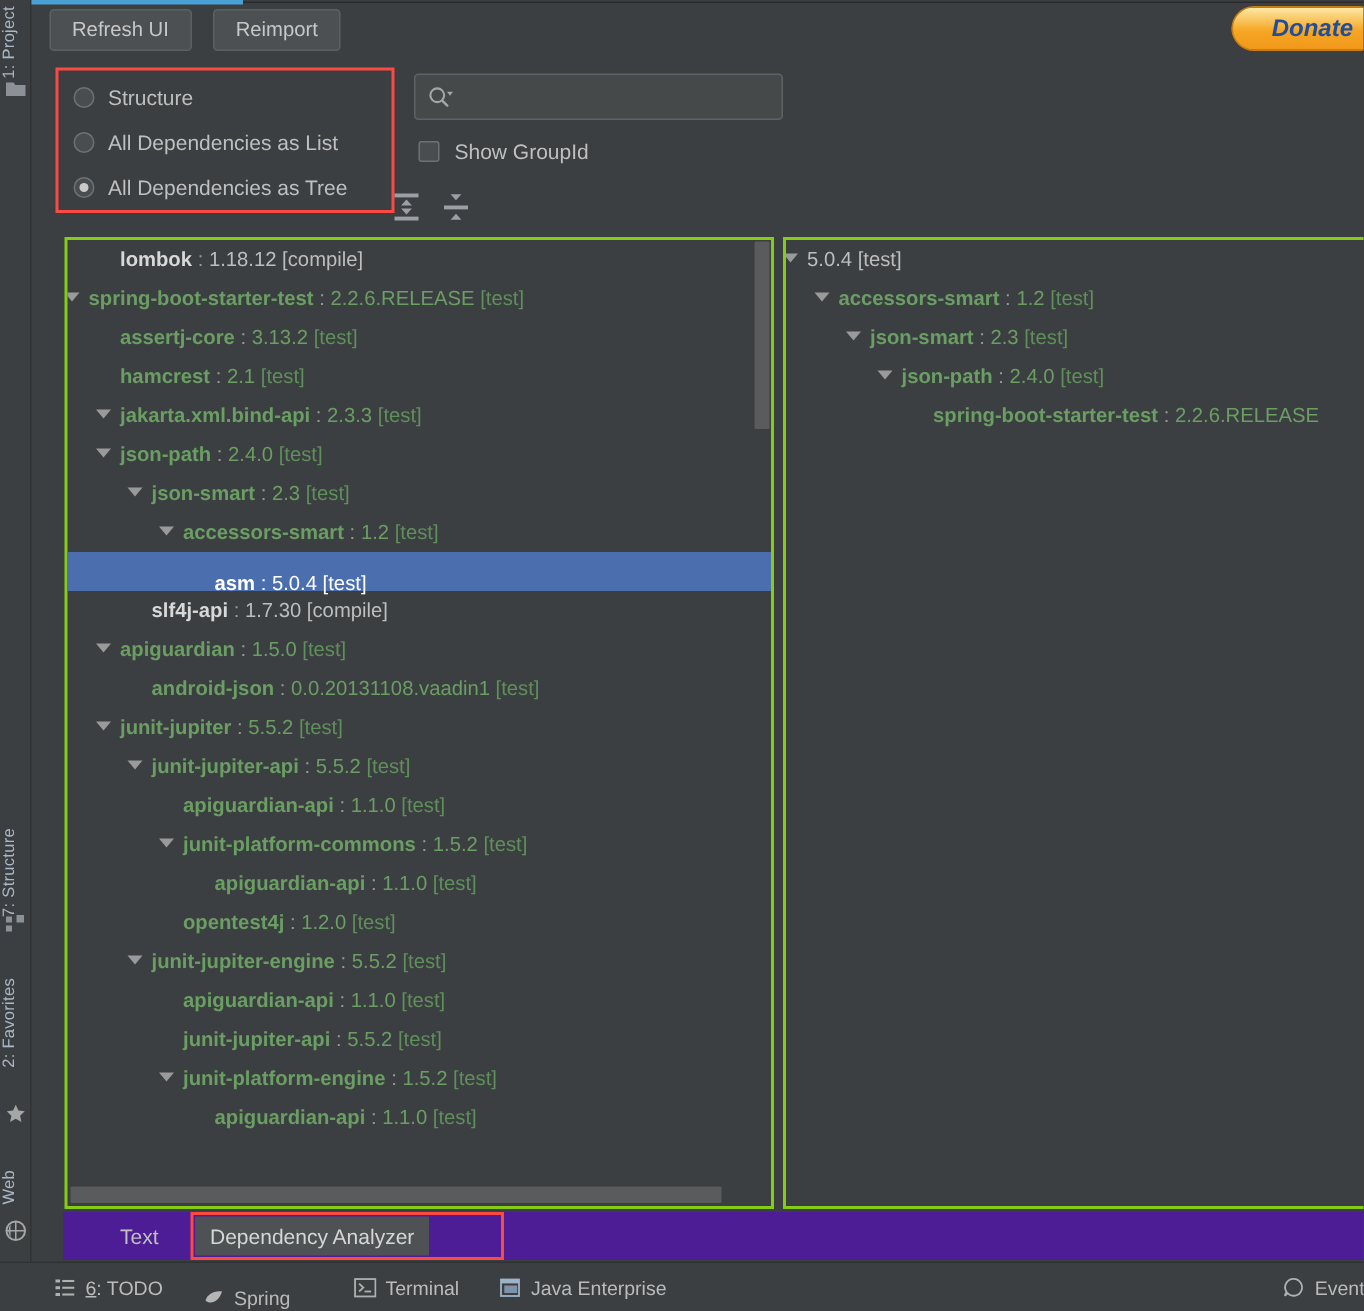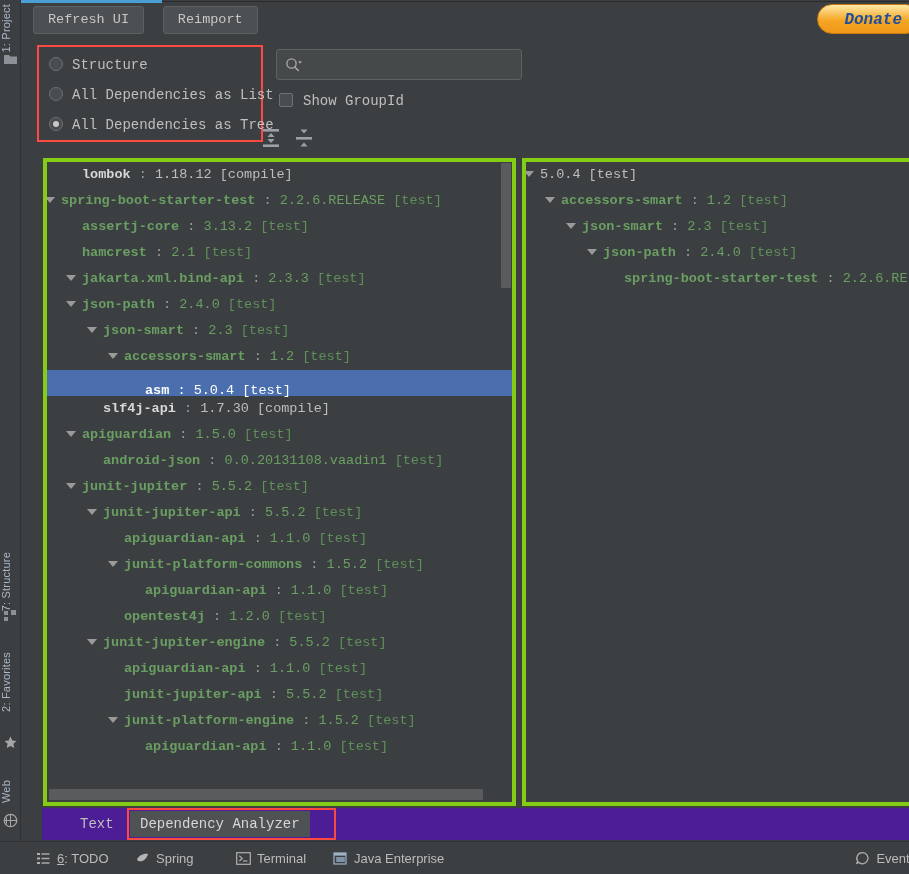--- a/index.html
+++ b/index.html
@@ -26,21 +26,21 @@
     font-size: 11px; color: #a9b7c6; white-space: nowrap;
     letter-spacing: .2px;
   }
   .vtab.flip { transform: rotate(180deg); }
   .vicon {
     position: absolute; left: 3px; width: 15px; height: 15px;
     opacity: .85;
   }
 
   
-  .content { position: absolute; left: 21px; top: 0; right: 0; bottom: 0; font-family: Liberation Mono, monospace; }
+  .content { position: absolute; left: 21px; top: 0; right: 0; bottom: 0; }
 
   
   .tab-underline {
     position: absolute; left: 0; top: 0; width: 141px; height: 3px;
     background: #4a9fd4;
   }
   .tab-underline-rest {
     position: absolute; left: 141px; top: 1px; right: 0; height: 1px;
     background: #2b2b2b;
   }
@@ -101,21 +101,21 @@
   }
   .chk-label { font-size: 14px; color: #bfbfbf; }
 
   
   .icon-btn { position: absolute; top: 126px; width: 24px; height: 24px; cursor: pointer; }
 
   
   .panel {
     position: absolute; top: 158px;
     background: #3c3f41;
-    border: 4px solid #84cc16;
+    border: 2px solid #84cc16;
     overflow: hidden;
   }
   .panel-left  { left: 22px;  width: 473px; height: 648px; }
   .panel-right { left: 501px; width: 408px; height: 648px; border-right: none; }
 
   .tree { position: absolute; left: 0; top: 0; right: 0; top: 0; }
   .row {
     position: relative; height: 26px; line-height: 26px;
     white-space: nowrap; font-size: 13.5px;
   }
@@ -440,21 +440,21 @@
           <rect x="1" y="2" width="3" height="2" fill="#b0b0b0"></rect>
             <rect x="5.5" y="2.3" width="8" height="1.4" fill="#b0b0b0"></rect>
           <rect x="1" y="6.5" width="3" height="2" fill="#b0b0b0"></rect>
             <rect x="5.5" y="6.8" width="8" height="1.4" fill="#b0b0b0"></rect>
           <rect x="1" y="11" width="3" height="2" fill="#b0b0b0"></rect>
             <rect x="5.5" y="11.3" width="8" height="1.4" fill="#b0b0b0"></rect>
         </svg>
       </span><span class="u">6</span><span>: TODO</span>
     </div>
 
-    <div class="sb-item" style="left:135px;">
+    <div class="sb-item" style="left:135px;margin-top:7px;">
       <span class="sb-ico">
         <svg width="15" height="15" viewBox="0 0 15 15">
             <path d="M13 3C10 2 3 4 2 9c3 3 9 1 11-6z" fill="#b5b5b5"></path>
           </svg>
       </span><span>Spring</span>
     </div>
 
     <div class="sb-item" style="left:236px;">
       <span class="sb-ico">
         <svg width="15" height="15" viewBox="0 0 15 15">

